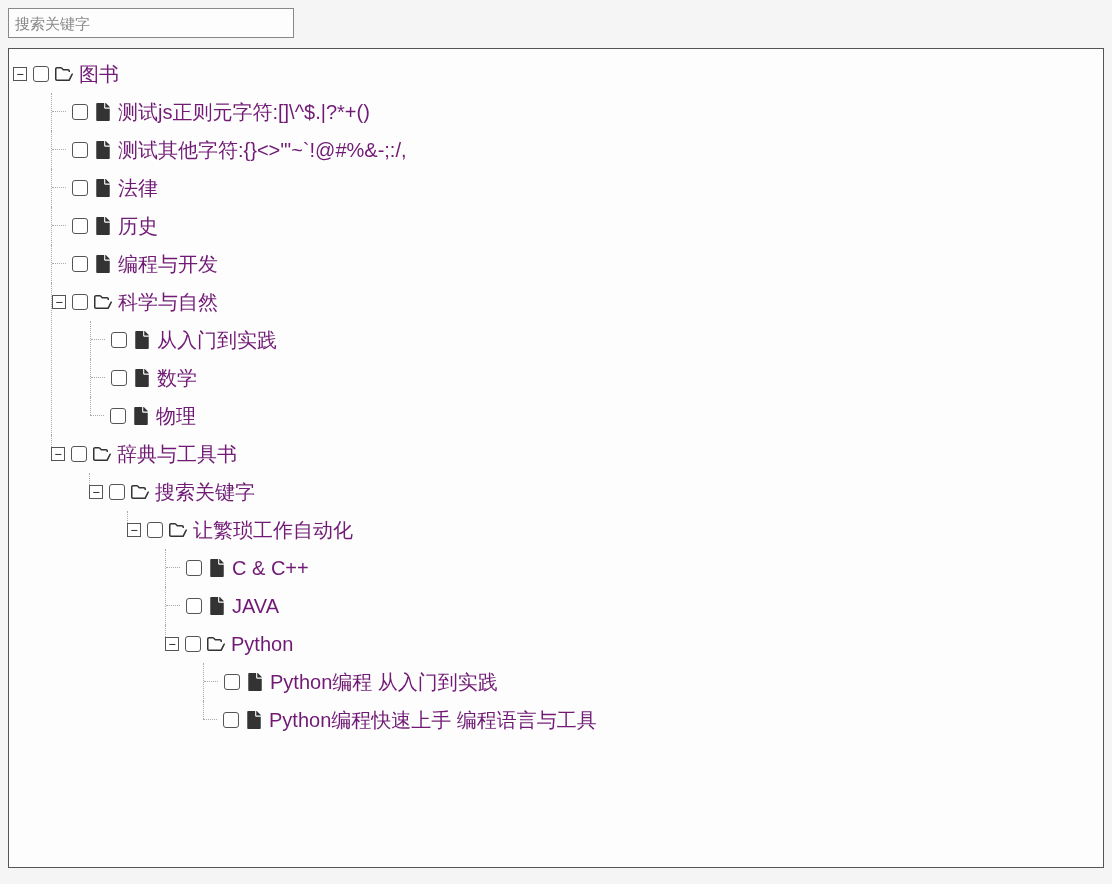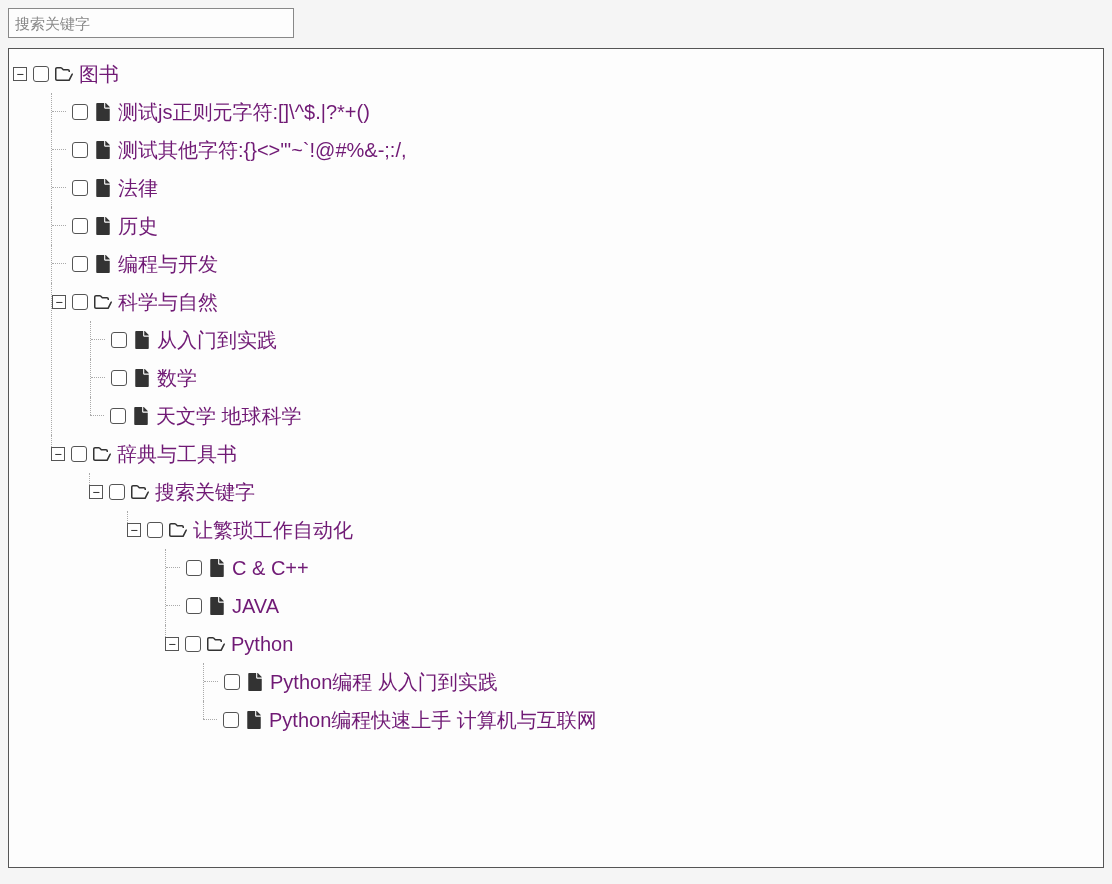--- a/index.html
+++ b/index.html
@@ -239,21 +239,21 @@
               </li>
               <li class="node">
                 <div class="row">
                   <span class="toggle-spacer"></span>
                   <span class="checkbox"></span>
                   <span class="icon">
                     <svg viewBox="0 0 384 512" fill="#333">
                       <path d="M224 136V0H24C10.7 0 0 10.7 0 24v464c0 13.3 10.7 24 24 24h336c13.3 0 24-10.7 24-24V160H248c-13.2 0-24-10.8-24-24zM384 121.9V128H256V0h6.1c6.4 0 12.5 2.5 17 7l97.9 98c4.5 4.5 7 10.6 7 16.9z"></path>
                     </svg>
                   </span>
-                  <span class="label">天文学 地球科学</span>
+                  <span class="label">物理</span>
                 </div>
               </li>
             </ul>
           </li>
           <li class="node">
             <div class="row">
               <span class="toggle">−</span>
               <span class="checkbox"></span>
               <span class="icon">
                 <svg viewBox="0 0 576 512" fill="#333">
@@ -337,21 +337,21 @@
                           </li>
                           <li class="node">
                             <div class="row">
                               <span class="toggle-spacer"></span>
                               <span class="checkbox"></span>
                               <span class="icon">
                                 <svg viewBox="0 0 384 512" fill="#333">
                                   <path d="M224 136V0H24C10.7 0 0 10.7 0 24v464c0 13.3 10.7 24 24 24h336c13.3 0 24-10.7 24-24V160H248c-13.2 0-24-10.8-24-24zM384 121.9V128H256V0h6.1c6.4 0 12.5 2.5 17 7l97.9 98c4.5 4.5 7 10.6 7 16.9z"></path>
                                 </svg>
                               </span>
-                              <span class="label">Python编程快速上手 计算机与互联网</span>
+                              <span class="label">Python编程快速上手 编程语言与工具</span>
                             </div>
                           </li>
                         </ul>
                       </li>
                     </ul>
                   </li>
                 </ul>
               </li>
             </ul>
           </li>

